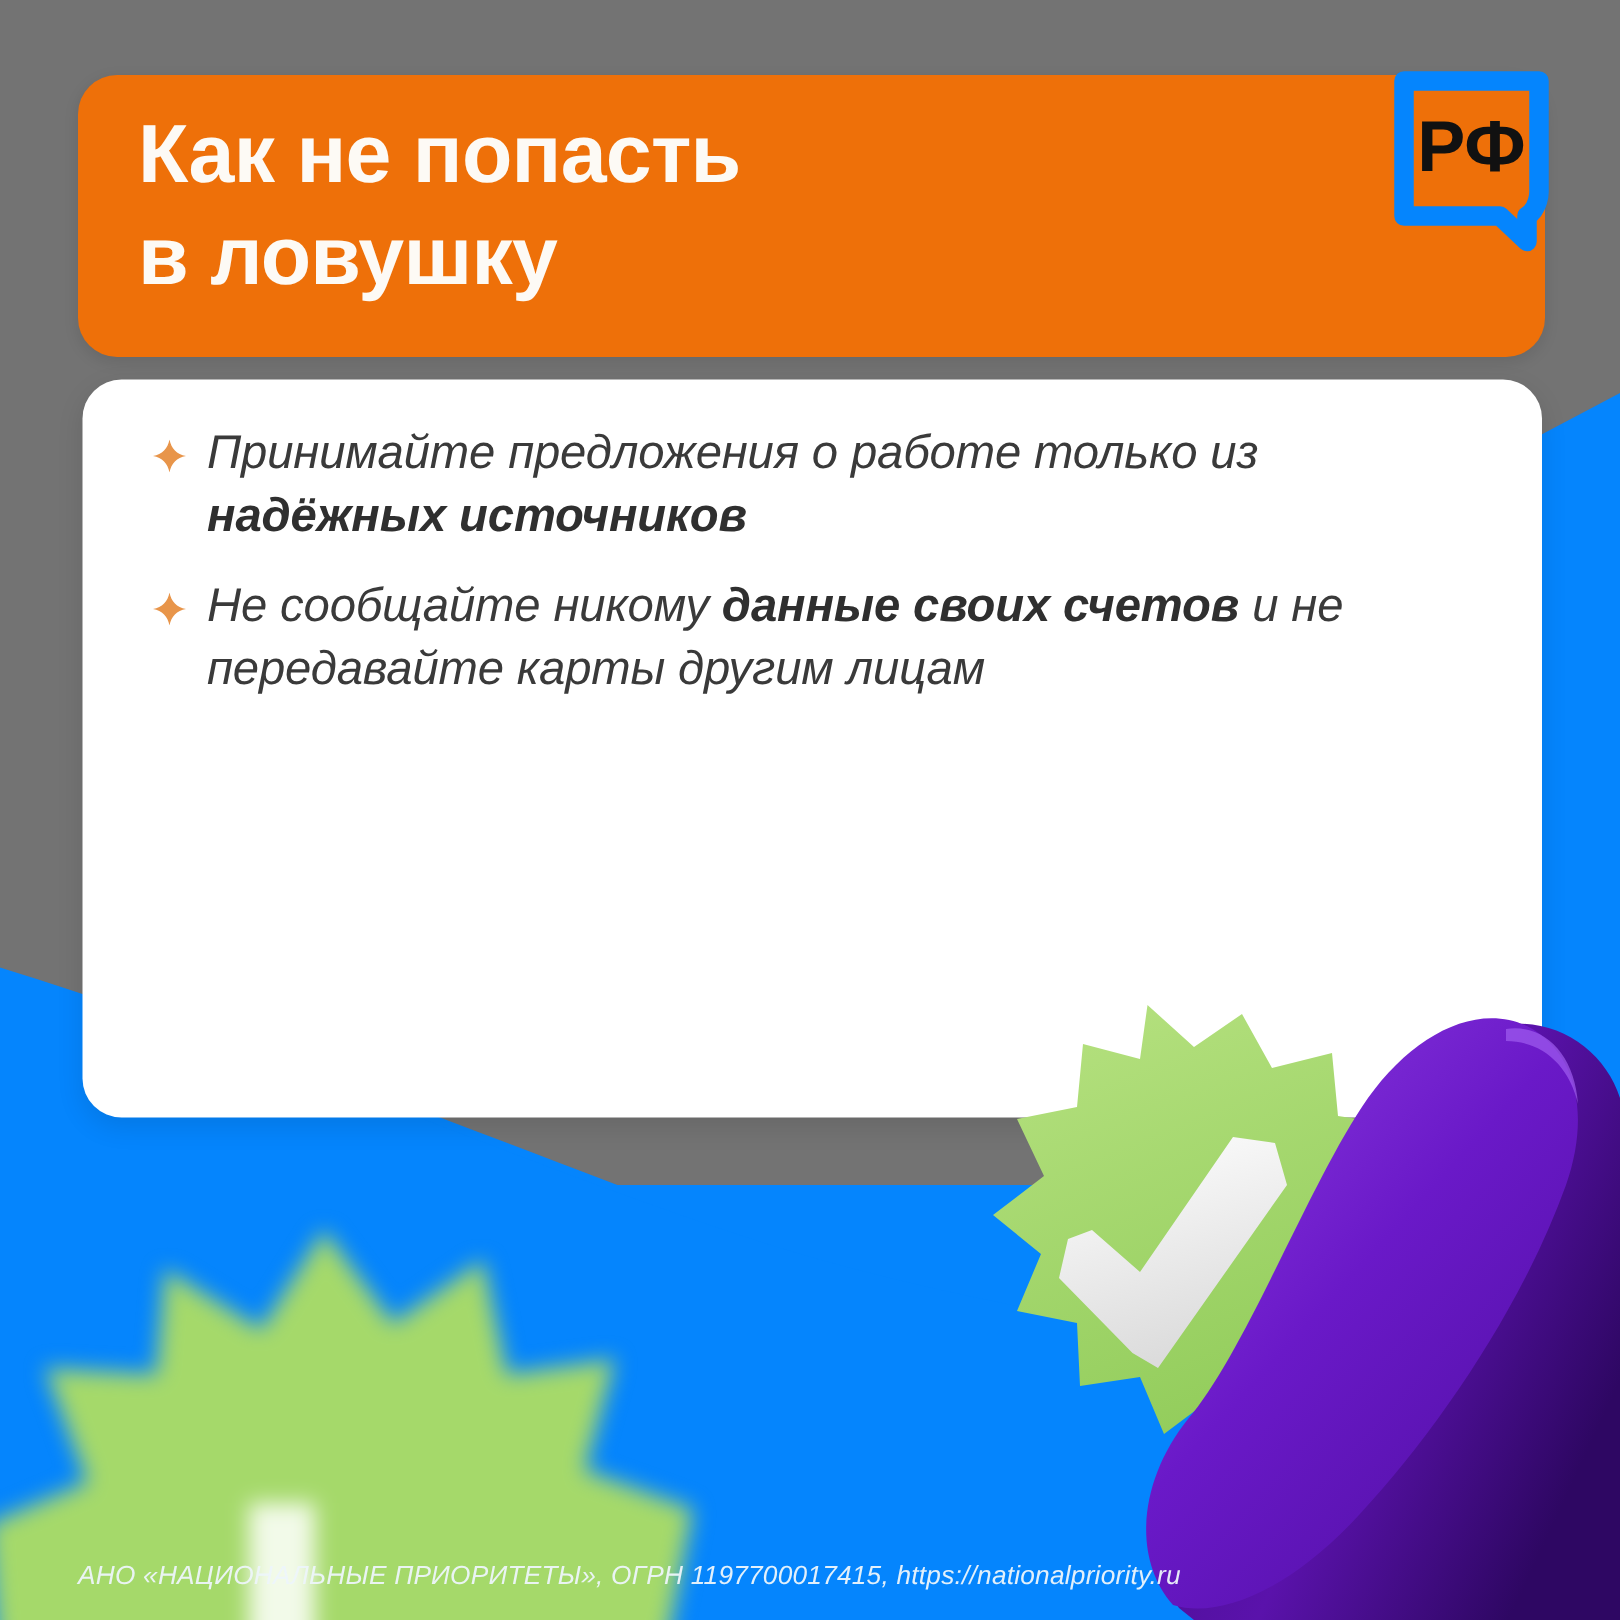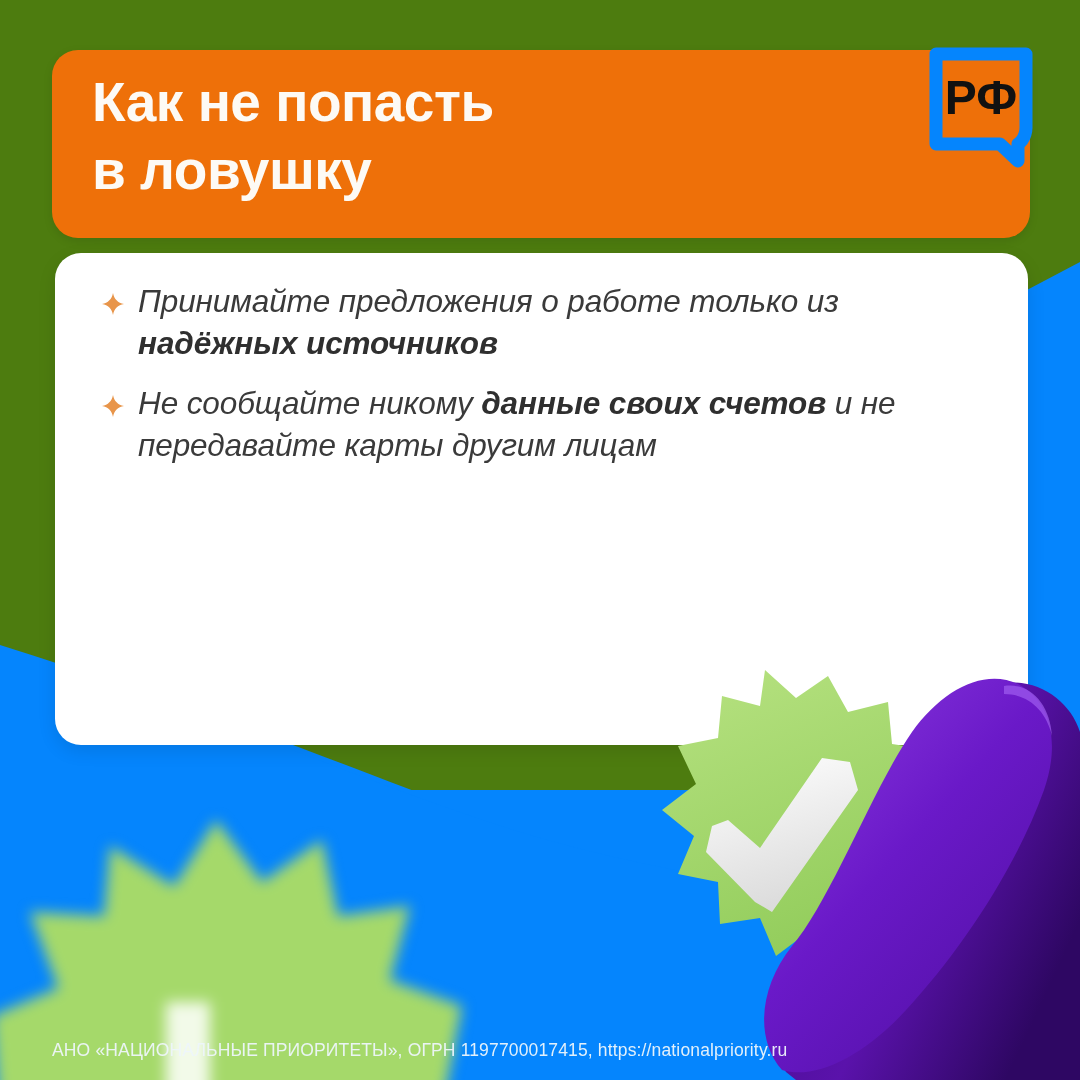--- a/index.html
+++ b/index.html
@@ -8,21 +8,21 @@
     background: #ffffff;
   }
   body {
     font-family: "Liberation Sans", sans-serif;
   }
   .poster {
     position: relative;
     width: 1080px;
     height: 1080px;
     overflow: hidden;
-    background: #4d7c0f;
+    background: #737373;
   }
 
   
   .bg-layer {
     position: absolute;
     inset: 0;
     width: 1080px;
     height: 1080px;
   }
 
@@ -123,20 +123,21 @@
   
   .footer {
     position: absolute;
     left: 52px;
     top: 1040px;
     font-size: 17.5px;
     color: #eef6fb;
     letter-spacing: 0.15px;
     white-space: nowrap;
     opacity: 0.95;
+    font-style: italic;
   }
 </style>
 </head>
 <body>
 
 <div class="poster">
 
   <svg class="bg-layer" viewBox="0 0 1080 1080" preserveAspectRatio="none">
 
     <path d="M0,648 C160,690 330,760 470,812 C610,864 800,900 1080,905 L1080,1080 L0,1080 Z" fill="#0585fd"></path>

